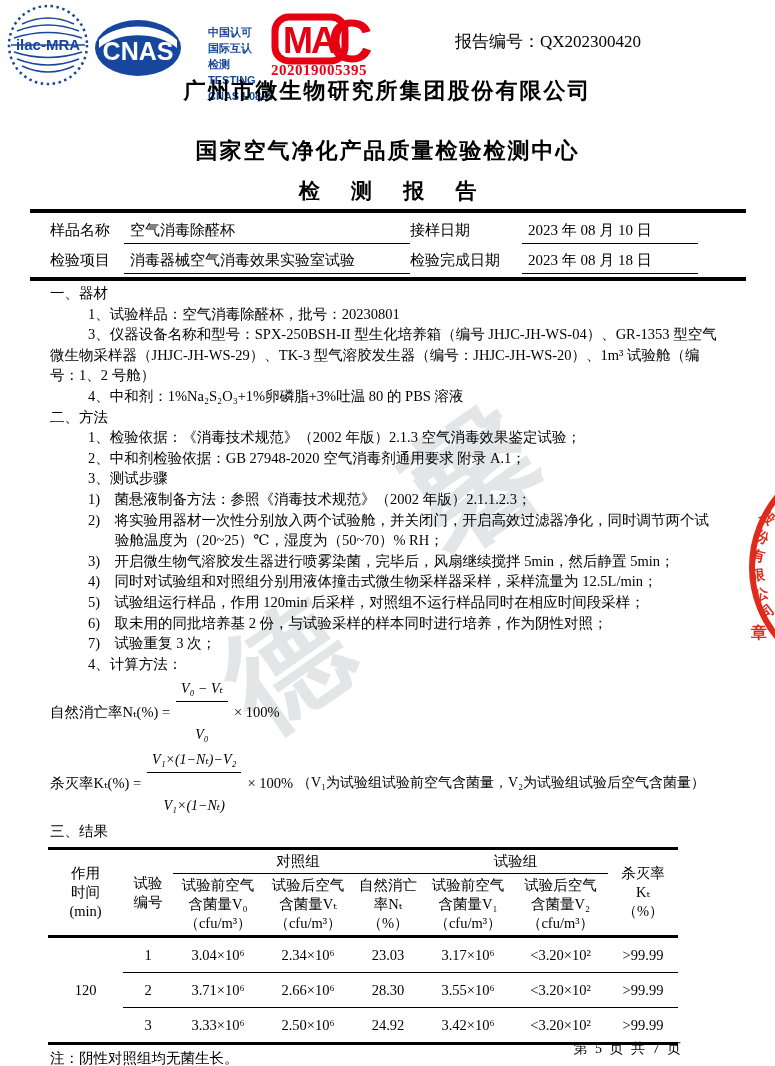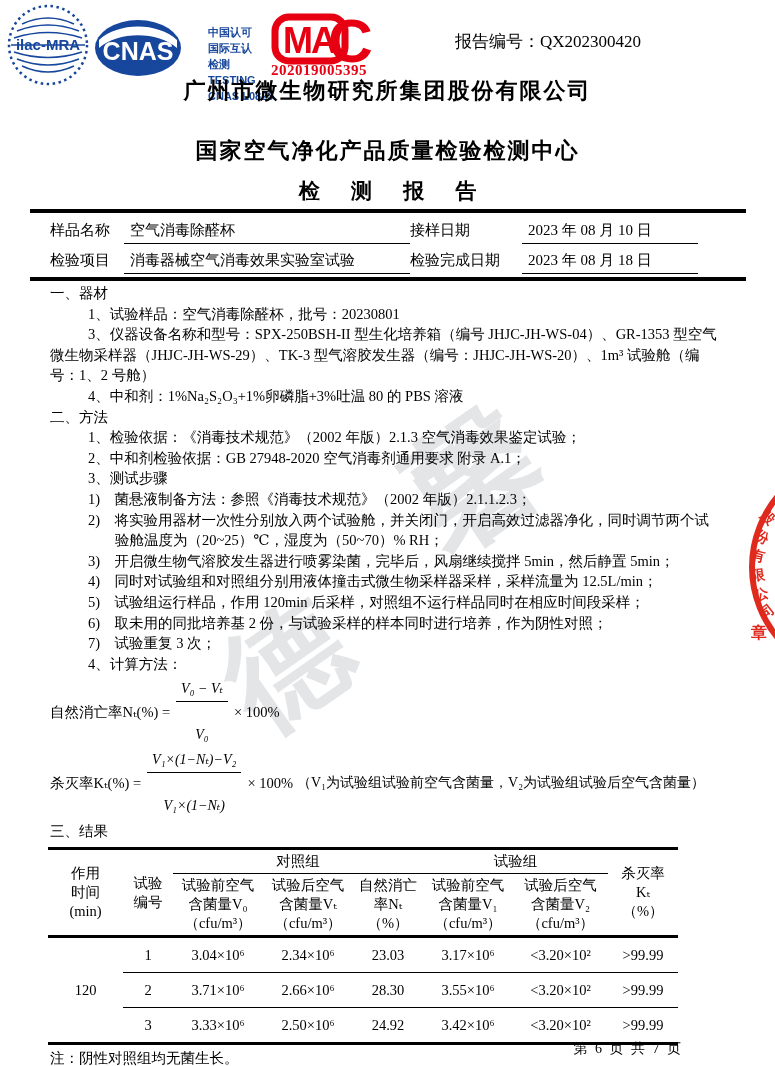--- a/index.html
+++ b/index.html
@@ -269,14 +269,14 @@
         <text x="20" y="54" transform="rotate(28 24 50)">份</text>
         <text x="16" y="74" transform="rotate(12 20 70)">有</text>
         <text x="16" y="94" transform="rotate(-6 20 90)">限</text>
         <text x="20" y="114" transform="rotate(-22 24 110)">公</text>
         <text x="26" y="132" transform="rotate(-38 30 128)">司</text>
         <text x="16" y="152" font-size="16">章</text>
       </g>
     </svg>
   </div>
 
-  <div class="pageno">第 6 页 共 7 页</div>
+  <div class="pageno">第 5 页 共 7 页</div>
 </div>
 
 </body></html>

